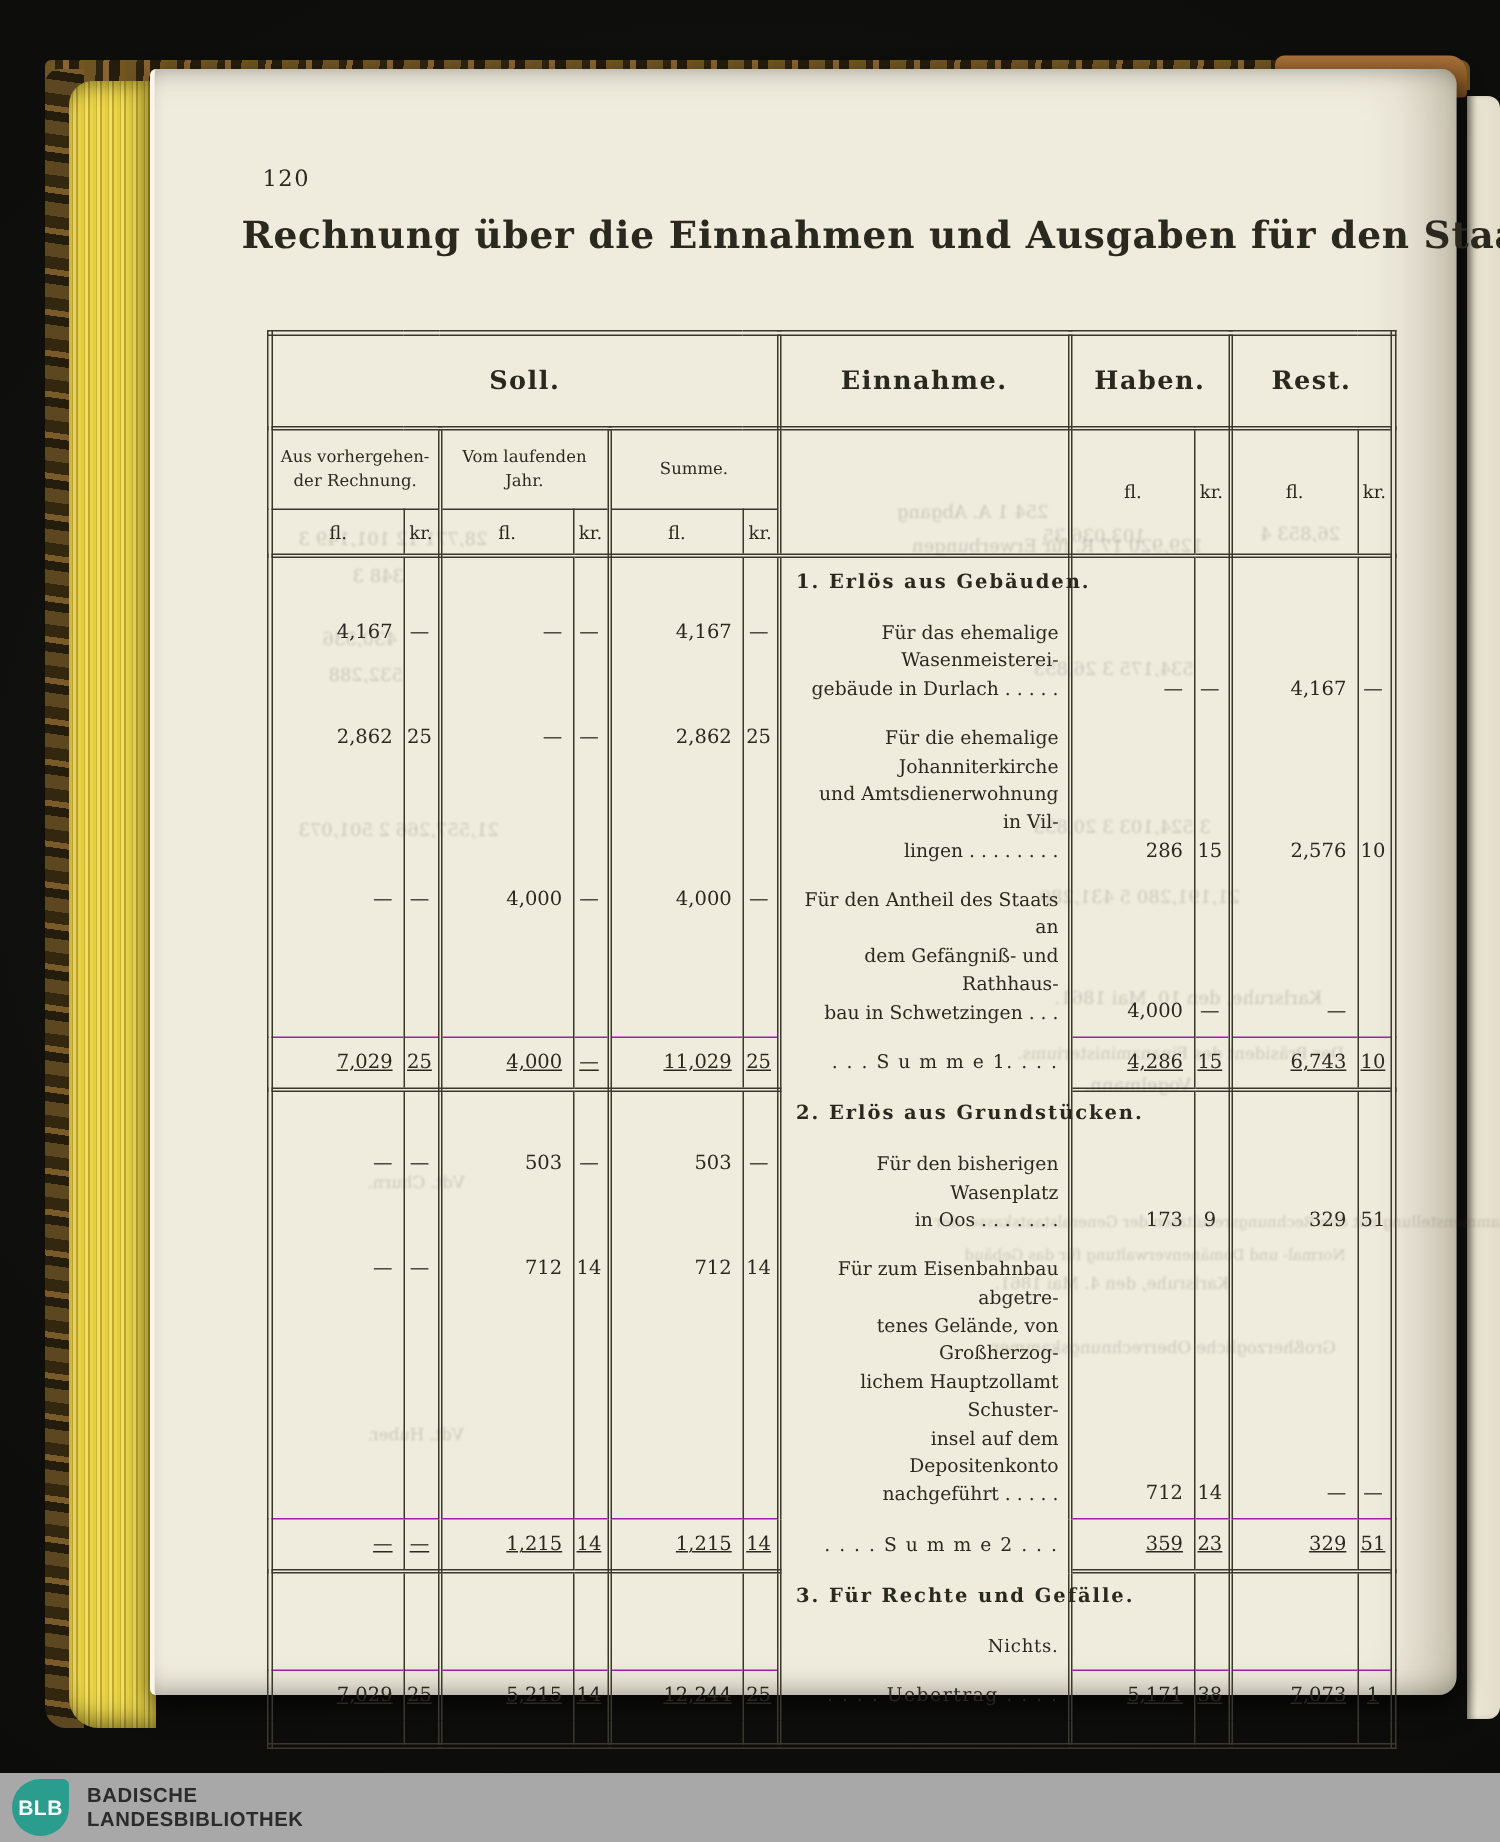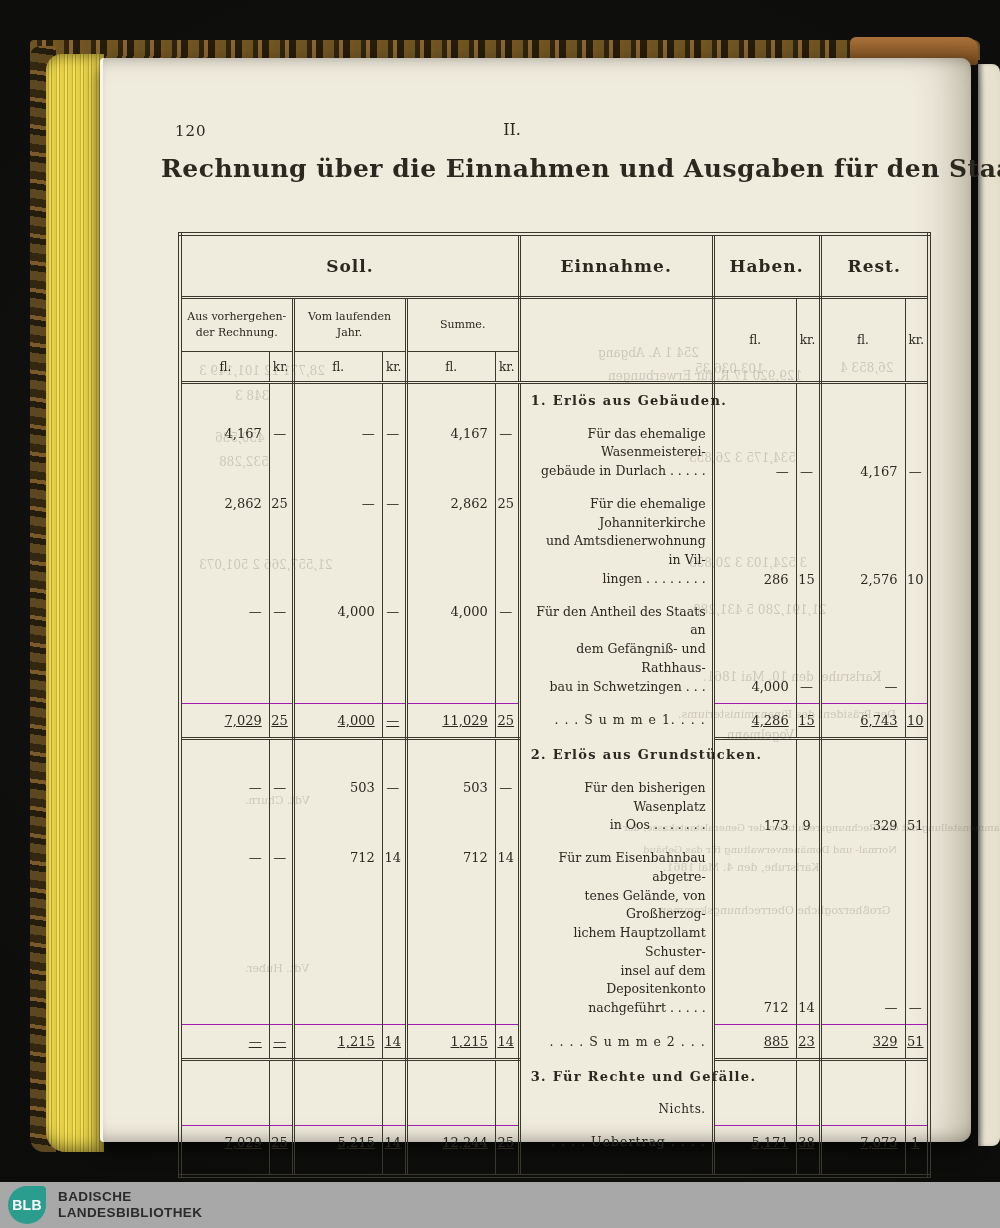--- a/index.html
+++ b/index.html
@@ -17,21 +17,21 @@
     background:repeating-linear-gradient(8deg,#5d4720 0 9px,#241c0c 9px 15px,#7a5a28 15px 19px,#33270f 19px 27px);}
   .leather-corner{position:absolute;left:850px;top:37px;width:128px;height:28px;border-radius:6px 12px 3px 3px;
     background:linear-gradient(180deg,#a9713a 0%,#8a5a28 55%,#6e451d 100%);}
   .fore-edge{position:absolute;left:46px;top:54px;width:58px;height:1098px;border-radius:16px 0 0 20px;
     background:repeating-linear-gradient(90deg,#e6cf3e 0 2px,#cdb22c 2px 3px,#f0e06a 3px 5px,#c2a728 5px 6px,#e8d54e 6px 8px);
     box-shadow:inset 0 10px 14px -8px rgba(0,0,0,.45), inset 0 -12px 16px -8px rgba(0,0,0,.5);}
   .page2-sliver{position:absolute;left:978px;top:64px;width:22px;height:1082px;border-radius:0 8px 8px 0;
     background:linear-gradient(90deg,#cfc8b2 0%,#ece7d6 30%,#e2dcc8 100%);
     box-shadow:inset 4px 0 6px -3px rgba(0,0,0,.55);}
   
-  .page{position:absolute;left:100px;top:58px;width:868px;height:1084px;
+  .page{position:absolute;left:100px;top:46px;width:868px;height:1084px;
     background:#efebdd;border-left:3px solid #f8f5ec;border-radius:4px 10px 12px 4px;
     box-shadow:0 8px 18px rgba(0,0,0,.65), inset -34px 0 46px -24px rgba(70,58,30,.38),
       inset 0 10px 14px -10px rgba(0,0,0,.3), inset 0 -12px 16px -10px rgba(0,0,0,.28);
     color:#2b2820;}
   .pagehead-num{position:absolute;left:72px;top:64px;font-size:15px;letter-spacing:1px;}
   .pagehead-chap{position:absolute;left:0;right:50px;top:62px;text-align:center;font-size:16px;}
   .titleblock{position:absolute;left:58px;right:26px;top:96px;text-align:center;}
   .title1{font-size:25px;font-weight:bold;letter-spacing:.5px;white-space:nowrap;}
   .title2{font-size:16.5px;font-weight:bold;margin-top:9px;letter-spacing:1.5px;}
   
@@ -78,21 +78,20 @@
 
 <div class="backdrop"></div>
 <div class="cover-top"></div>
 <div class="cover-left"></div>
 <div class="leather-corner"></div>
 <div class="fore-edge"></div>
 <div class="page2-sliver"></div>
 
 <div class="page">
   <div class="pagehead-num">120</div>
-  <div class="pagehead-chap">II.</div>
   <div class="titleblock">
     <div class="title1">Rechnung über die Einnahmen und Ausgaben für den Staatsgrundstock</div>
   </div>
 
   <div>
       <span class="bt" style="left: 495px; top: 288px; font-size: 12px;">254  1  A. Abgang</span>
       <span class="bt" style="left: 505px; top: 311px; font-size: 12px;">129,920 17  R. für Erwerbungen</span>
       <span class="bt" style="left: 592px; top: 304px; font-size: 12px;">103,036 35</span>
       <span class="bt" style="left: 737px; top: 303px; font-size: 12px;">26,853 4</span>
       <span class="bt" style="left: 96px; top: 306px; font-size: 12px;">28,771 12    101,149 3</span>
@@ -272,21 +271,21 @@
           <td class="n bot kr">—</td>
         </tr>
         <tr class="row-sum">
           <td class="n top thin-r">—</td>
           <td class="n top heavy-r kr">—</td>
           <td class="n top thin-r">1,215</td>
           <td class="n top heavy-r kr">14</td>
           <td class="n top thin-r">1,215</td>
           <td class="n top heavy-r kr">14</td>
           <td class="desc heavy-r">. . . .  S u m m e  2  . . .</td>
-          <td class="n bot thin-r">885</td>
+          <td class="n bot thin-r">359</td>
           <td class="n bot heavy-r kr">23</td>
           <td class="n bot thin-r">329</td>
           <td class="n bot kr">51</td>
         </tr>
         <tr class="row-section">
           <td class="n top thin-r"></td>
           <td class="n top heavy-r kr"></td>
           <td class="n top thin-r"></td>
           <td class="n top heavy-r kr"></td>
           <td class="n top thin-r"></td>

